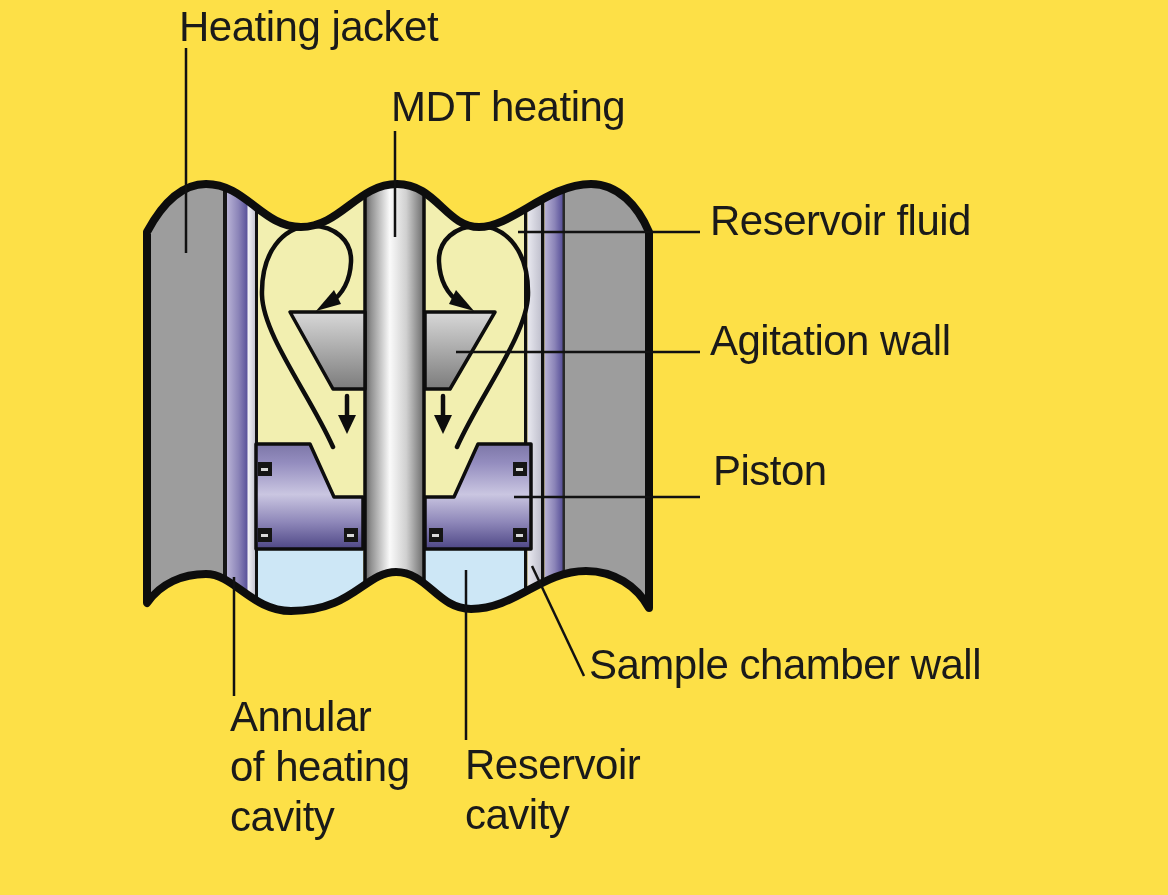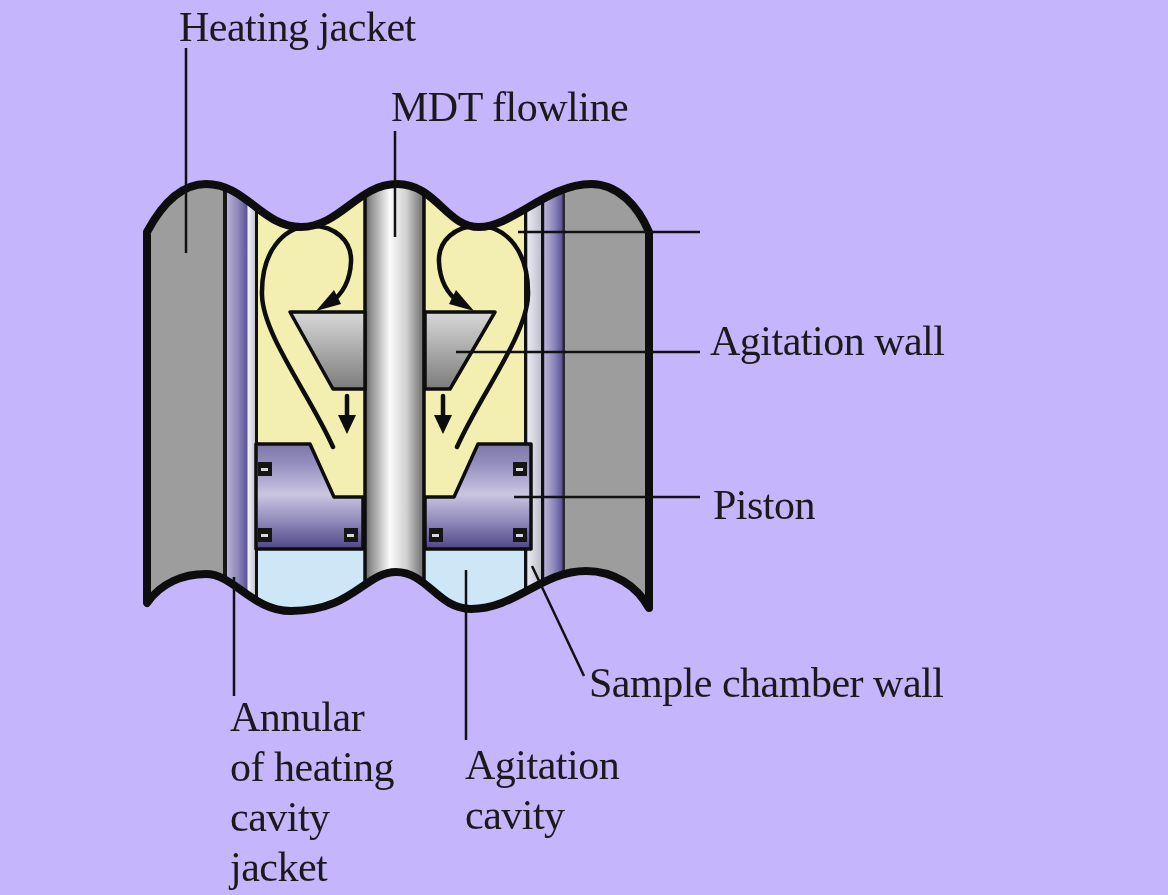--- a/index.html
+++ b/index.html
@@ -1,21 +1,21 @@
 <!DOCTYPE html>
 <html><head>
 <meta charset="utf-8">
 <style>
   html,body{margin:0;padding:0;background:#ffffff;}
   #stage{
     position:relative;
     width:1168px;height:895px;
-    background:#c4b5fd;
+    background:#fde047;
     overflow:hidden;
-    font-family:Liberation Serif, serif;
+    font-family:Liberation Sans, sans-serif;
   }
   #stage svg{position:absolute;left:0;top:0;}
   .lbl{
     position:absolute;
     font-size:42px;
     letter-spacing:-0.5px;
     color:#1a1a1a;
     white-space:nowrap;
     line-height:50px;
   }
@@ -133,34 +133,34 @@
       <path d="M 700 352 L 456 352"></path>
       <path d="M 700 497 L 514 497"></path>
       <path d="M 584 676 L 532 566"></path>
       <path d="M 234 577 L 234 696"></path>
       <path d="M 466 570 L 466 740"></path>
     </g>
   </svg>
 
   <div class="lbl" style="left:179px;top:2px;">Heating jacket</div>
 
-  <div class="lbl" style="left:391px;top:82px;">MDT flowline</div>
+  <div class="lbl" style="left:391px;top:82px;">MDT heating</div>
 
+  <div class="lbl" style="left:710px;top:196px;">Reservoir fluid</div>
 
   <div class="lbl" style="left:710px;top:316px;">Agitation wall</div>
 
-  <div class="lbl" style="left:713px;top:480px;">Piston</div>
+  <div class="lbl" style="left:713px;top:446px;">Piston</div>
 
-  <div class="lbl" style="left:589px;top:658px;">Sample chamber wall</div>
+  <div class="lbl" style="left:589px;top:640px;">Sample chamber wall</div>
 
   <div class="lbl" style="left:230px;top:692px;">
     <div>Annular</div>
     <div>of heating</div>
     <div>cavity</div>
-    <div>jacket</div>
   </div>
 
   <div class="lbl" style="left:465px;top:740px;">
-    <div>Agitation</div>
+    <div>Reservoir</div>
     <div>cavity</div>
   </div>
 
 </div>
 
 </body></html>

